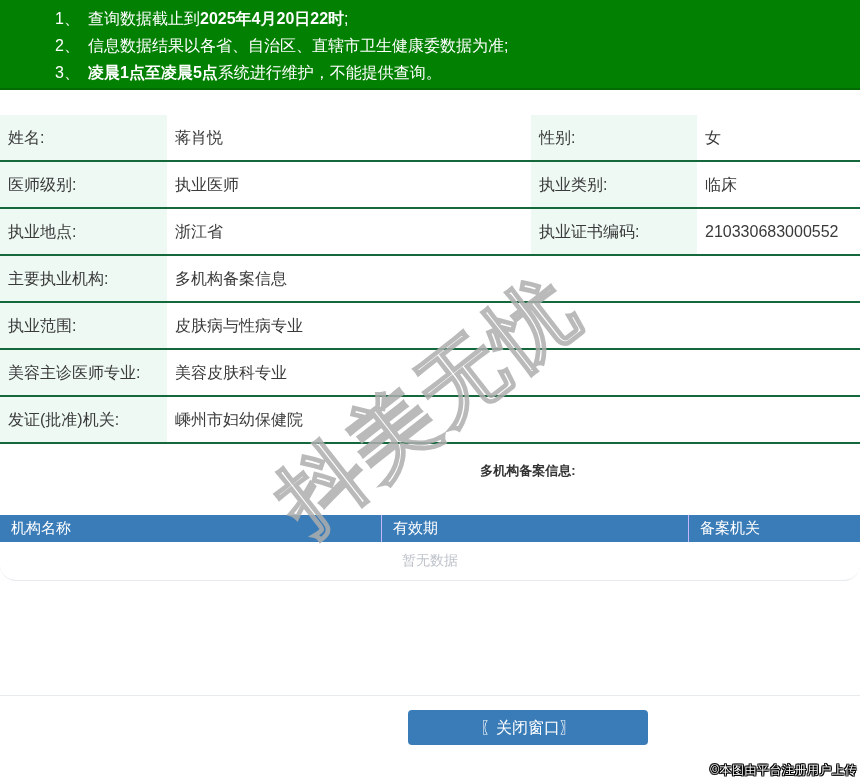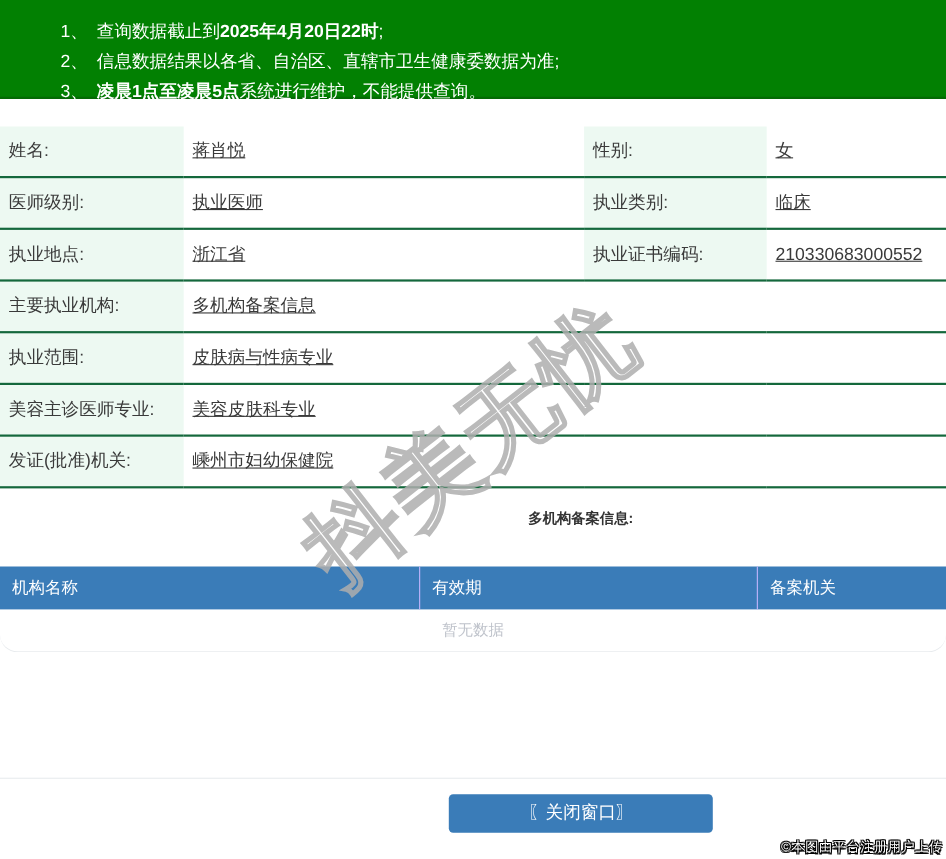--- a/index.html
+++ b/index.html
@@ -6,54 +6,54 @@
   body{
     width:860px;height:781px;
     font-family:"Liberation Sans","DejaVu Sans",sans-serif;
     background:#ffffff;overflow:hidden;
   }
   .page{position:relative;width:860px;height:781px;overflow:hidden;}
 
   
   .banner{
     width:860px;height:90px;background:#028002;color:#ffffff;
-    box-sizing:border-box;padding-top:16px;
+    box-sizing:border-box;padding-top:5px;
     border-bottom:2px solid #046a04;
   }
   .banner .line{
     padding-left:55px;line-height:27px;font-size:16px;white-space:nowrap;
   }
   .banner .num{display:inline-block;min-width:33px;}
   .banner .b{font-weight:bold;}
 
   
   table.profile{
     width:860px;border-collapse:collapse;margin-top:25px;
     table-layout:fixed;
   }
   table.profile td{
     vertical-align:top;font-size:16px;color:#3a3a3a;
     line-height:21px;padding:12px 8px;
     border-bottom:2px solid #14683c;
     margin-left:16px;
   }
   td.lbl{background:#edf9f2;padding-left:9px;padding-right:36px;}
-  td.val{padding-left:8px;text-decoration:underline;}
+  td.val{padding-left:8px;}
   col.c1{width:167px;} col.c2{width:364px;} col.c3{width:166px;} col.c4{width:163px;}
 
   
   .section-title{
     margin-top:16px;padding-left:196px;text-align:center;
     font-size:13px;font-weight:bold;color:#333333;line-height:21px;
   }
 
   
   .org-header{
     margin-top:34px;display:grid;grid-template-columns:381px 307px 172px;
-    height:39px;background:#3a7cb8;color:#ffffff;font-size:15px;
+    height:27px;background:#3a7cb8;color:#ffffff;font-size:15px;
   }
   .org-header .hcell{
     display:flex;align-items:center;padding-left:11px;box-sizing:border-box;
   }
   .org-header .hcell + .hcell{border-left:1px solid #c4b5fd;}
   .org-empty{
     height:38px;display:flex;align-items:center;justify-content:center;
     color:#bfc3cb;font-size:14px;border-bottom:1px solid #e8ebee;border-radius:16px;
   }
   .org-spacer{height:114px;border-bottom:1px solid #e8ebee;}

